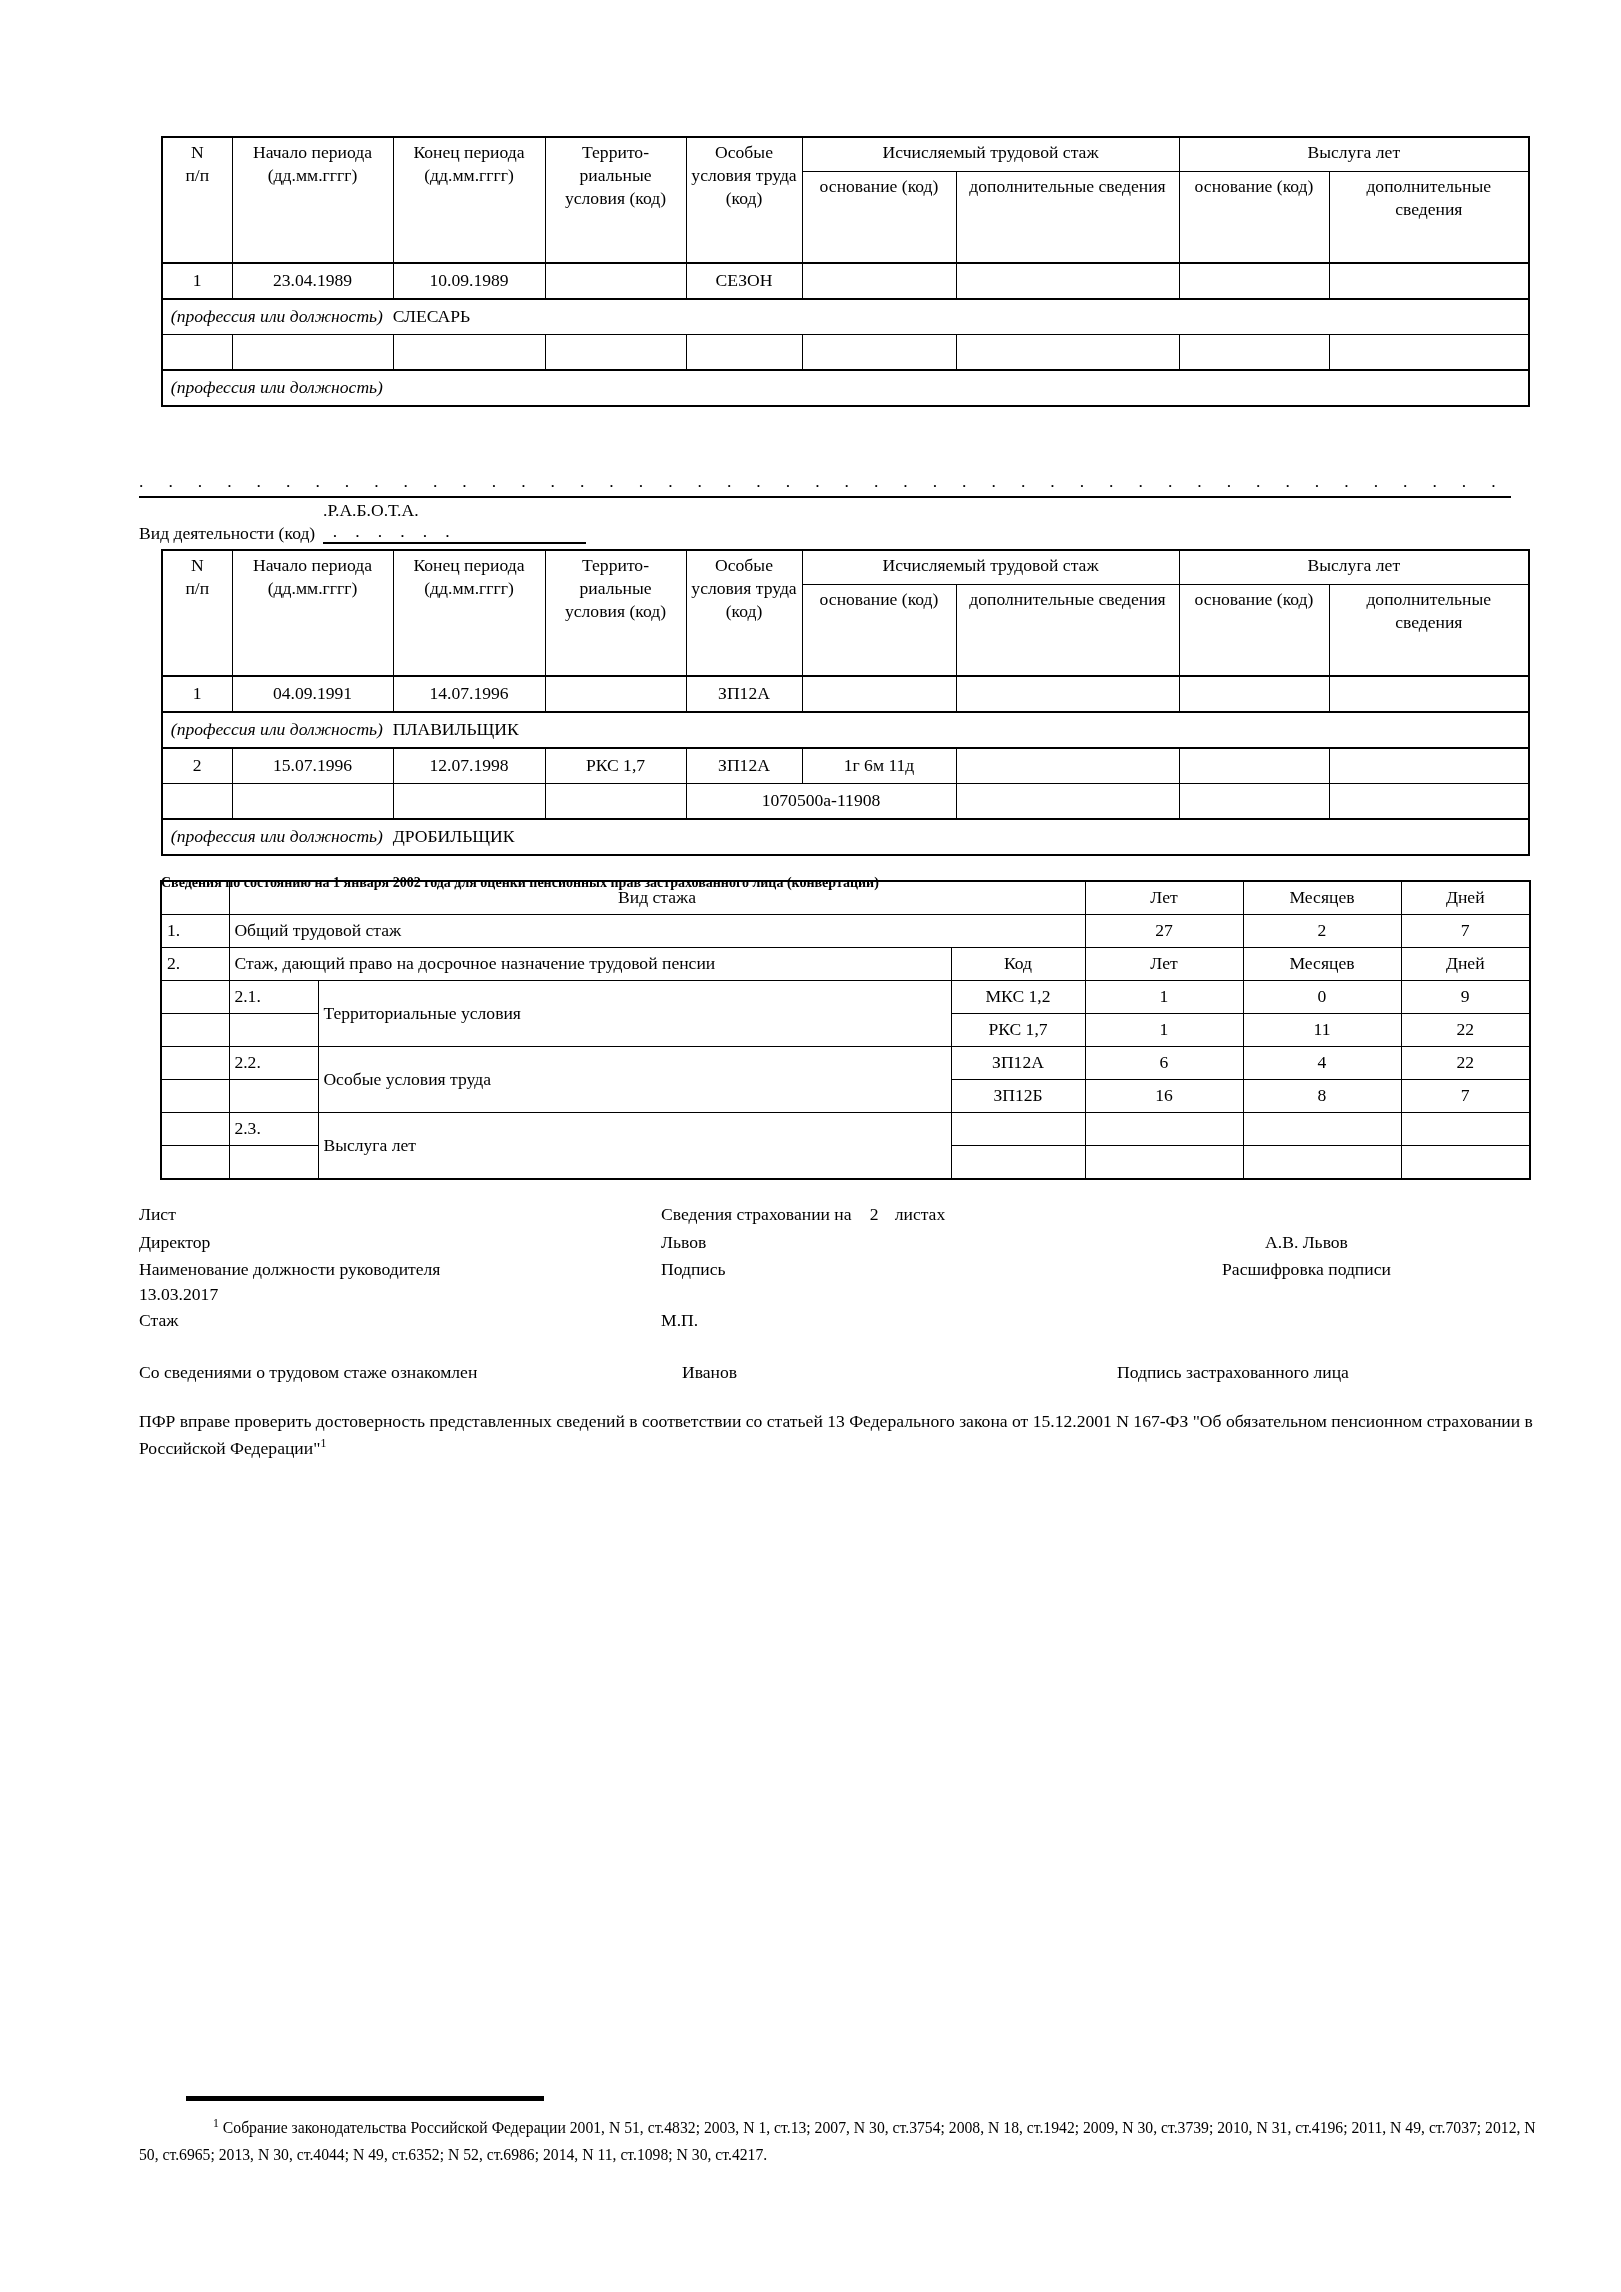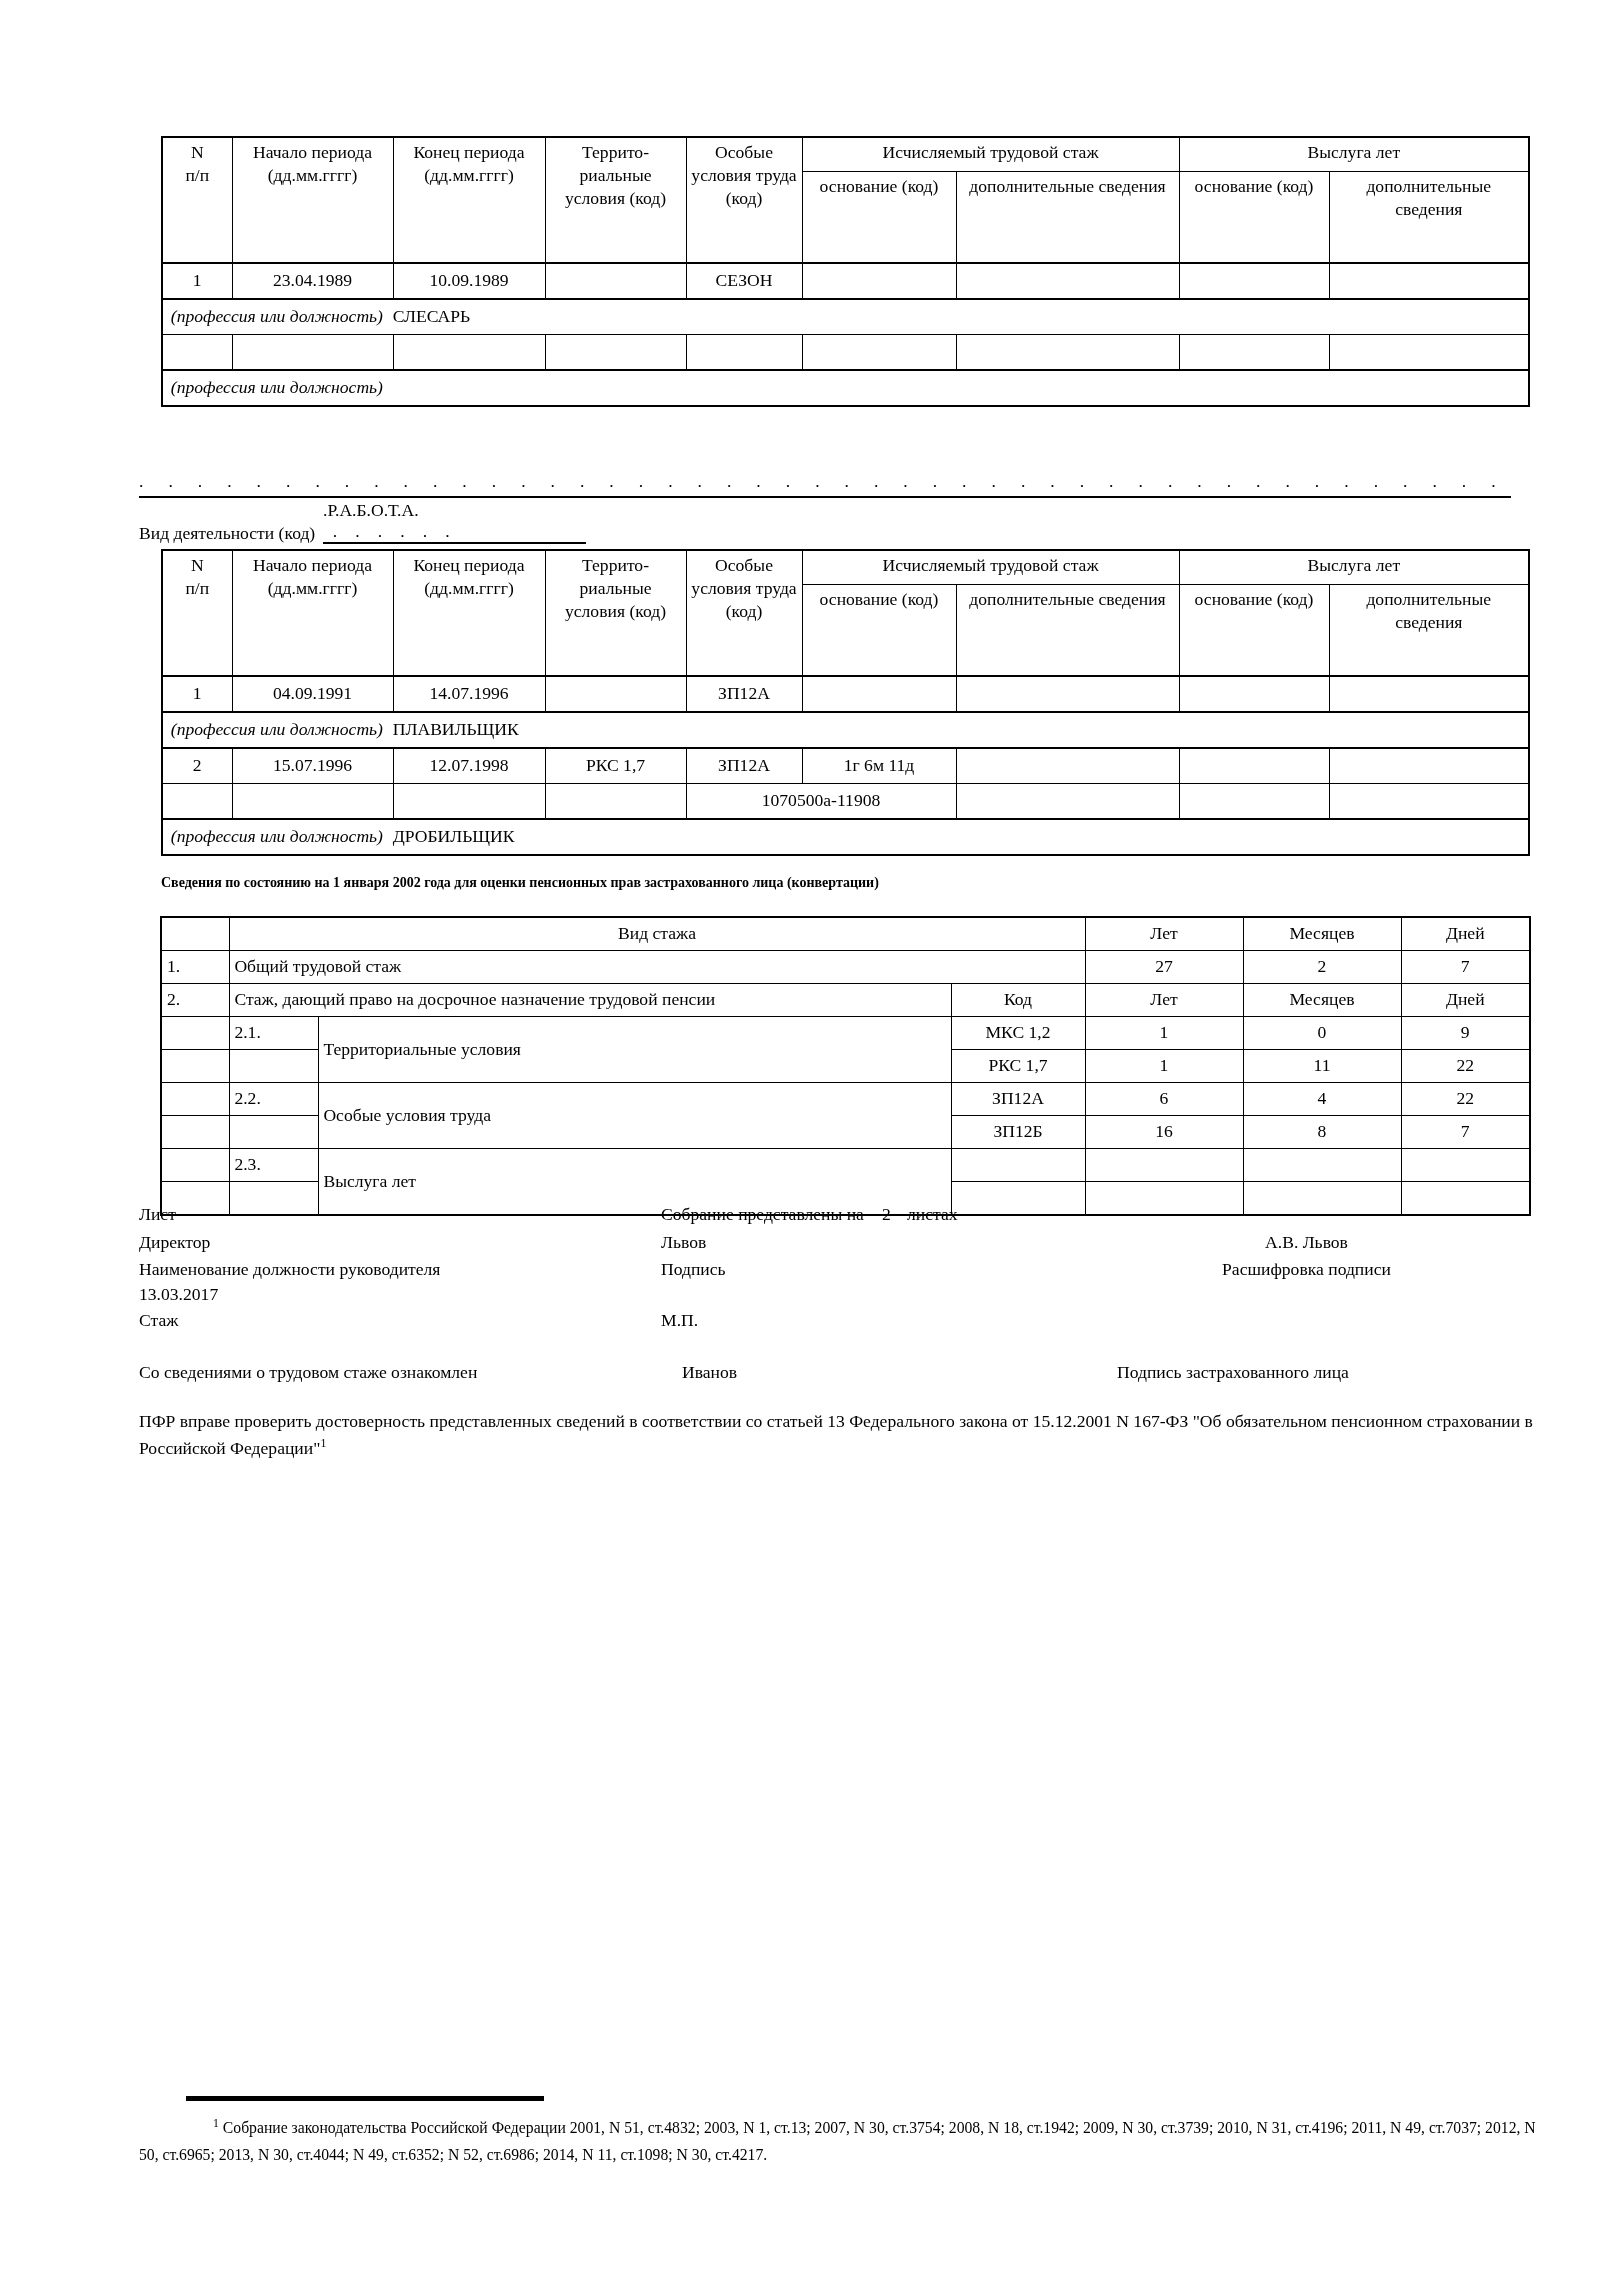--- a/index.html
+++ b/index.html
@@ -193,21 +193,21 @@
     <tr class="tt">
       <td colspan="9" class="prof">
         <span class="lbl">(профессия или должность)</span><span class="val">ДРОБИЛЬЩИК</span>
       </td>
     </tr>
   </tbody>
     </table>
 
   <div class="abs bold" style="left:161px;top:875px;font-size:14px;">Сведения по состоянию на 1 января 2002 года для оценки пенсионных прав застрахованного лица (конвертации)</div>
 
-  <table class="conv" style="left:160px;top:916px;border-radius:30px;">
+  <table class="conv" style="left:160px;top:880px;border-radius:30px;">
     <colgroup>
       <col style="width:68px">
         <col style="width:89px">
         <col style="width:633px">
       <col style="width:134px">
         <col style="width:158px">
         <col style="width:158px">
         <col style="width:129px">
     </colgroup>
     <tbody>
@@ -282,21 +282,21 @@
       <td></td>
       <td></td>
       <td></td>
       <td></td>
     </tr>
   </tbody>
     </table>
 
   <div class="abs" style="left:139px;top:1204px;">Лист</div>
   <div class="abs" style="left:661px;top:1204px;">
-    <span>Собрание представлены на</span>
+    <span>Сведения страховании на</span>
     <span style="margin-left:13.7px;">2</span>
     <span style="margin-left:11.8px;">листах</span>
   </div>
 
   <div class="abs" style="left:139px;top:1232px;">Директор</div>
   <div class="abs" style="left:661px;top:1232px;">Львов</div>
   <div class="abs" style="left:1201px;top:1232px;width:211px;text-align:center;">А.В. Львов</div>
 
   <div class="abs" style="left:139px;top:1259px;">Наименование должности руководителя</div>
   <div class="abs" style="left:661px;top:1259px;">Подпись</div>

